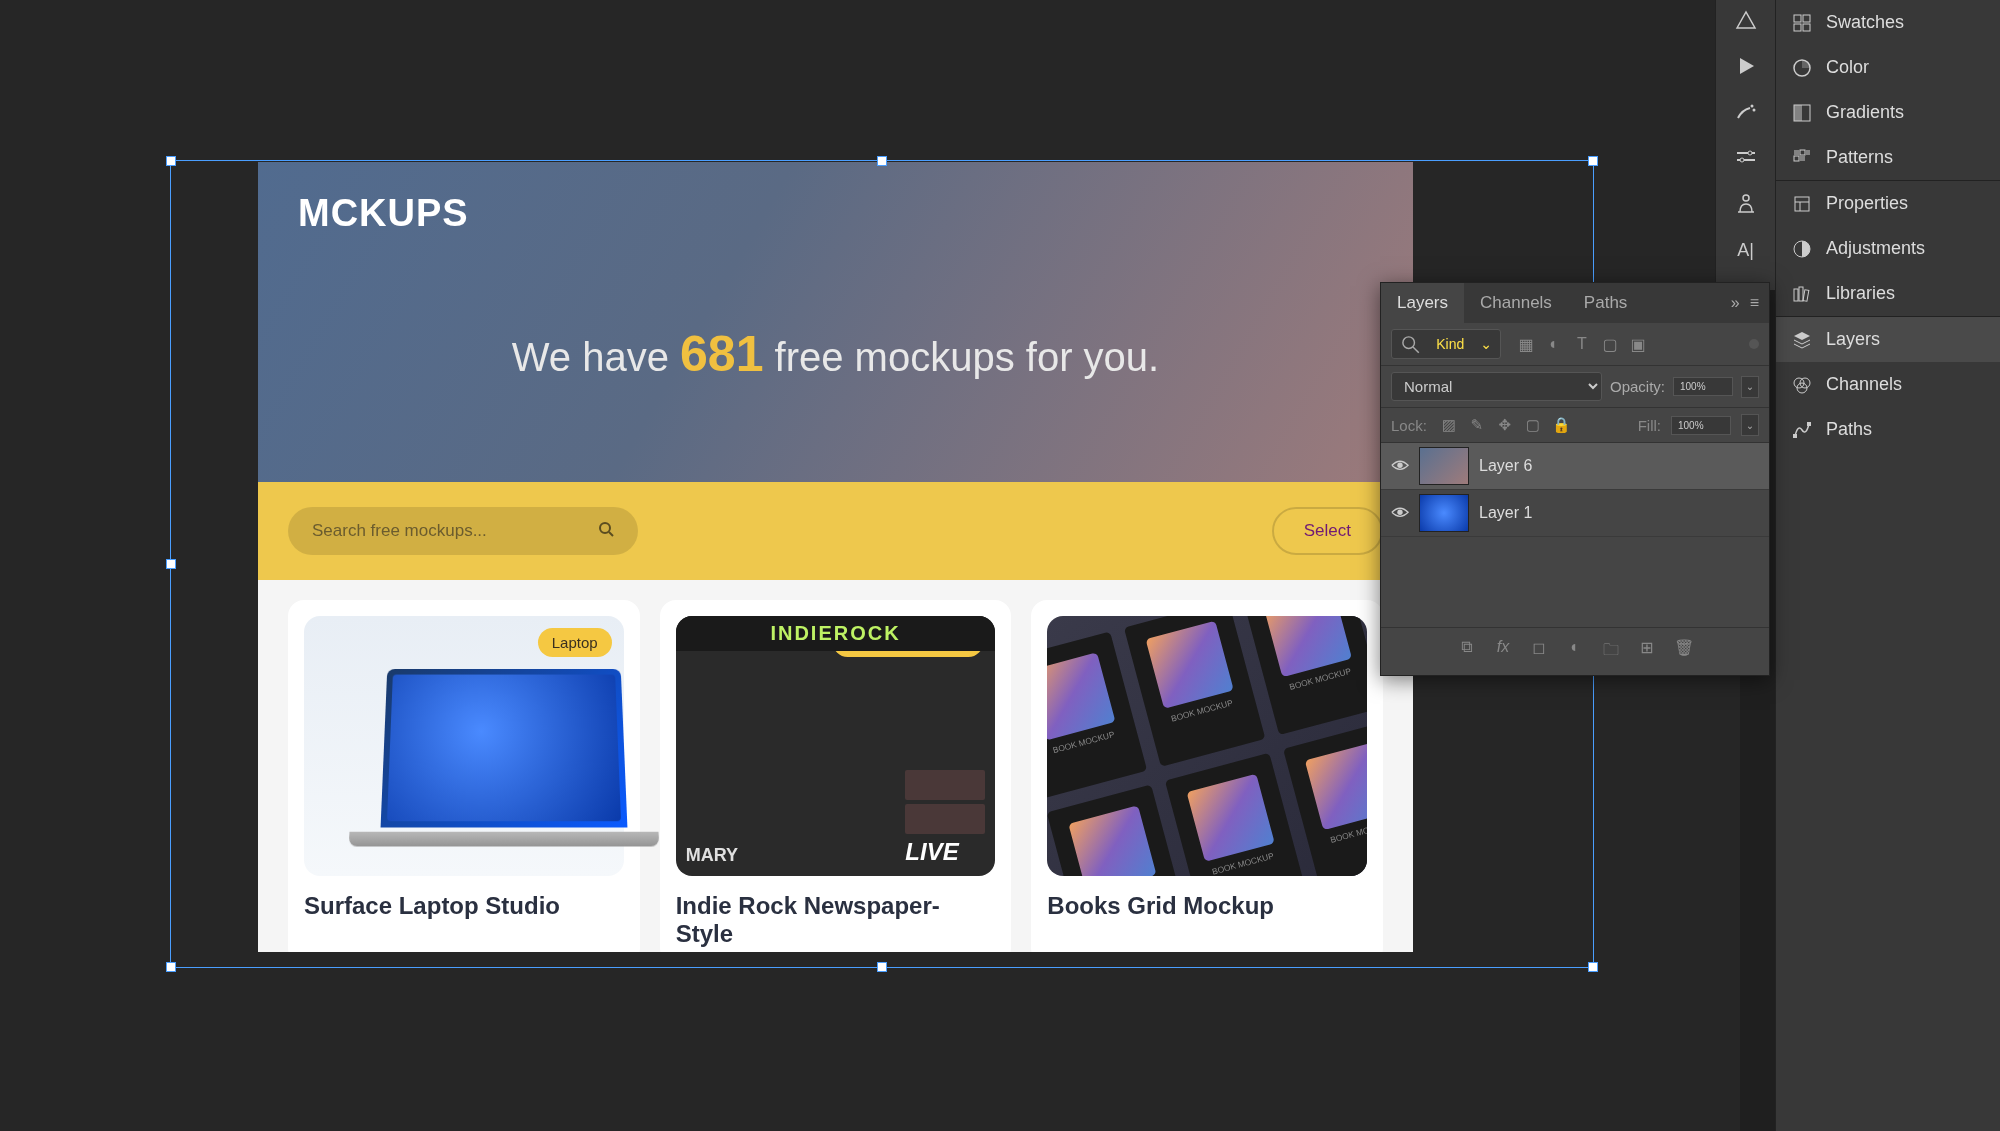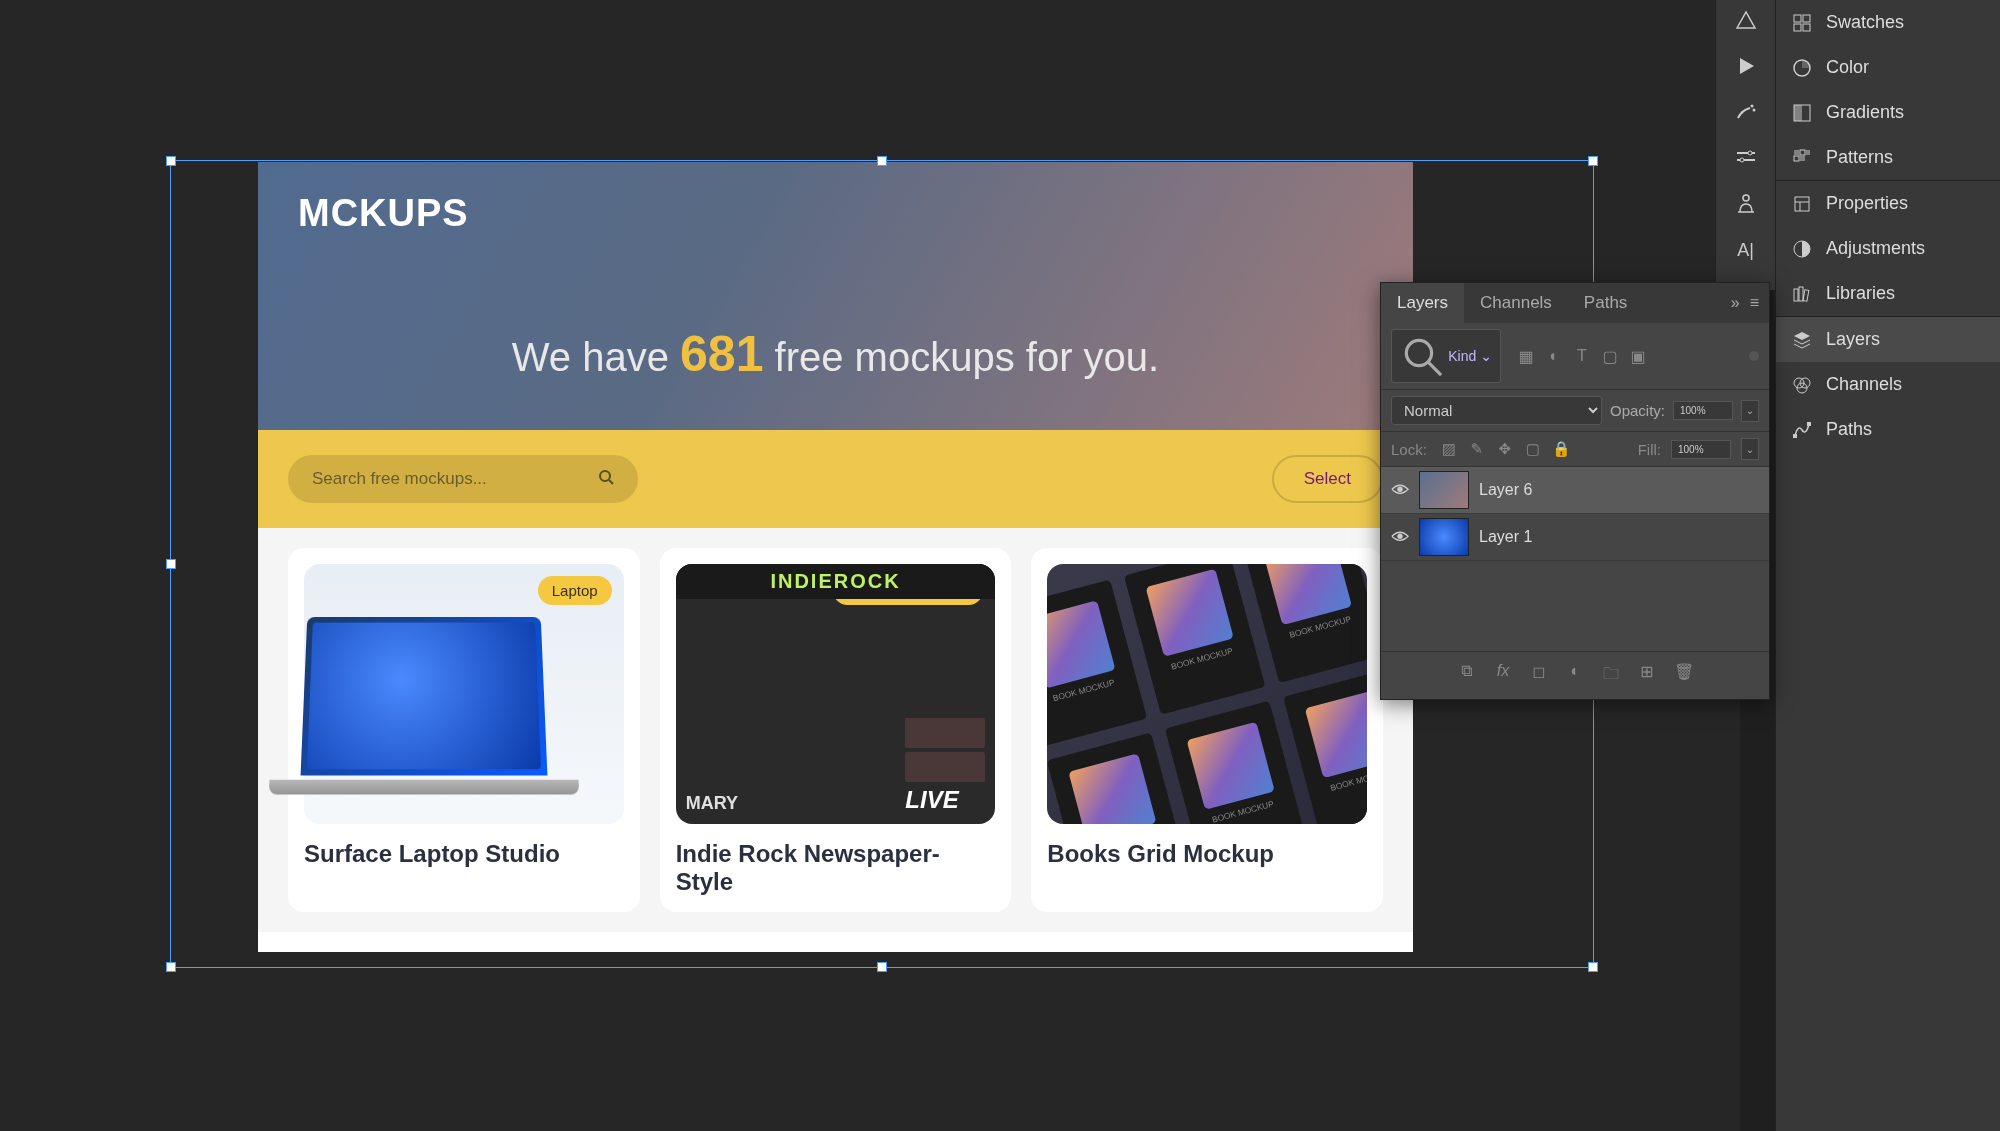--- a/index.html
+++ b/index.html
@@ -13,36 +13,36 @@
 .handle.tl { top: -5px; left: -5px; }
 .handle.tr { top: -5px; right: -5px; }
 .handle.bl { bottom: -5px; left: -5px; }
 .handle.br { bottom: -5px; right: -5px; }
 .handle.tm { top: -5px; left: 50%; margin-left: -5px; }
 .handle.bm { bottom: -5px; left: 50%; margin-left: -5px; }
 .handle.ml { top: 50%; left: -5px; margin-top: -5px; }
 .handle.mr { top: 50%; right: -5px; margin-top: -5px; }
 
 .webpage { position: absolute; left: 258px; top: 162px; width: 1155px; height: 790px; overflow: hidden; background: #fff; }
-.hero { background: linear-gradient(120deg, #516b8f 0%, #5a6a84 40%, #9e7b7b 100%); height: 268px; padding: 30px 40px; }
+.hero { background: linear-gradient(120deg, #516b8f 0%, #5a6a84 40%, #9e7b7b 100%); height: 320px; padding: 30px 40px; }
 .logo { font-size: 38px; font-weight: 900; color: #fff; letter-spacing: 1px; }
 .hero-text { text-align: center; margin-top: 90px; font-size: 40px; color: #e8e8e8; font-weight: 400; }
 .hero-text .count { color: #f0c040; font-weight: 700; font-size: 50px; }
 
 .search-bar { background: #eec84d; padding: 25px 30px; display: flex; align-items: center; justify-content: space-between; }
 .search-input { background: rgba(0,0,0,0.12); border-radius: 30px; padding: 14px 24px; width: 350px; display: flex; align-items: center; justify-content: space-between; color: #6b5c2e; }
 .search-input input { background: transparent; border: none; color: #5a4c20; font-size: 17px; outline: none; flex: 1; }
 .search-input input::placeholder { color: #6b5c2e; }
 .search-icon { color: #5a4c20; }
 .select-btn { border: 2px solid rgba(0,0,0,0.15); border-radius: 30px; padding: 12px 30px; color: #701a75; font-size: 17px; }
 
 .cards { display: flex; gap: 20px; padding: 20px 30px; background: #f5f5f5; }
 .card { background: #fff; border-radius: 16px; padding: 0; flex: 1; min-width: 0; }
 .card-img { height: 260px; border-radius: 16px; position: relative; margin: 16px 16px 0; }
-.card-img.laptop { background: linear-gradient(180deg, #e8eef5, #f5f8fb); display: flex; align-items: center; justify-content: flex-start; }
+.card-img.laptop { background: linear-gradient(180deg, #e8eef5, #f5f8fb); display: flex; align-items: center; justify-content: flex-end; }
 .card-img.newspaper { background: #2a2a2a; display: flex; flex-direction: column; justify-content: flex-end; padding: 10px; }
 .card-img.books { background: linear-gradient(135deg, #3a3a4a, #2a2a3a); overflow: hidden; }
 .tag { position: absolute; top: 12px; right: 12px; background: #f5c842; color: #3a3020; padding: 6px 14px; border-radius: 20px; font-size: 15px; font-weight: 500; }
 .card-title { font-size: 24px; font-weight: 600; color: #2a3040; padding: 16px; }
 
 .laptop-shape { width: 240px; height: 160px; background: linear-gradient(135deg, #1a3a6a, #0a5aff); border-radius: 8px 8px 0 0; position: relative; transform: perspective(400px) rotateX(8deg); }
 .laptop-base { position: absolute; bottom: -18px; left: -30px; right: -30px; height: 14px; background: linear-gradient(#b8b8b8, #949494); border-radius: 0 0 8px 8px; }
 .laptop-screen { position: absolute; inset: 6px; background: radial-gradient(circle at 40% 40%, #4a8aff, #0a3aaa); border-radius: 4px; }
 
 .newspaper-content { color: #fff; display: flex; gap: 10px; align-items: flex-end; }
@@ -69,21 +69,21 @@
 .panel-icon { width: 20px; height: 20px; display: flex; align-items: center; justify-content: center; color: #ccc; }
 
 
 .layers-panel { position: absolute; left: 1380px; top: 282px; width: 390px; background: #454545; border: 1px solid #222; box-shadow: 0 4px 20px rgba(0,0,0,0.5); }
 .layers-tabs { display: flex; background: #383838; height: 40px; align-items: stretch; }
 .layers-tab { padding: 10px 16px; color: #aaa; font-size: 17px; cursor: pointer; }
 .layers-tab.active { background: #454545; color: #ddd; }
 .layers-tab-icons { margin-left: auto; display: flex; align-items: center; gap: 10px; padding-right: 10px; color: #aaa; }
 
 .layers-filter { padding: 6px 10px; display: flex; align-items: center; gap: 8px; border-bottom: 1px solid #333; }
-.filter-select { background: #383838; border: 1px solid #555; color: #c4b5fd; padding: 4px 8px; font-size: 14px; border-radius: 3px; width: 110px; display: flex; align-items: center; gap: 4px; }
+.filter-select { background: #383838; border: 1px solid #555; color: #fde047; padding: 4px 8px; font-size: 14px; border-radius: 3px; width: 110px; display: flex; align-items: center; gap: 16px; }
 .filter-icons { display: flex; gap: 10px; color: #888; margin-left: 8px; }
 .filter-icons span { width: 18px; text-align: center; }
 .filter-toggle { width: 10px; height: 10px; border-radius: 50%; background: #555; margin-left: auto; }
 
 .blend-row { padding: 6px 10px; display: flex; align-items: center; gap: 8px; color: #aaa; font-size: 15px; border-bottom: 1px solid #333; }
 .blend-select { background: #383838; border: 1px solid #555; color: #ccc; padding: 4px 8px; font-size: 15px; border-radius: 3px; flex: 1; }
 .opacity-label { margin-left: auto; }
 .opacity-input { background: #383838; border: 1px solid #555; color: #ccc; padding: 3px 6px; width: 60px; font-size: 10px; }
 .chev-btn { width: 18px; height: 22px; background: #383838; border: 1px solid #555; color: #aaa; display: flex; align-items: center; justify-content: center; font-size: 10px; }
 

